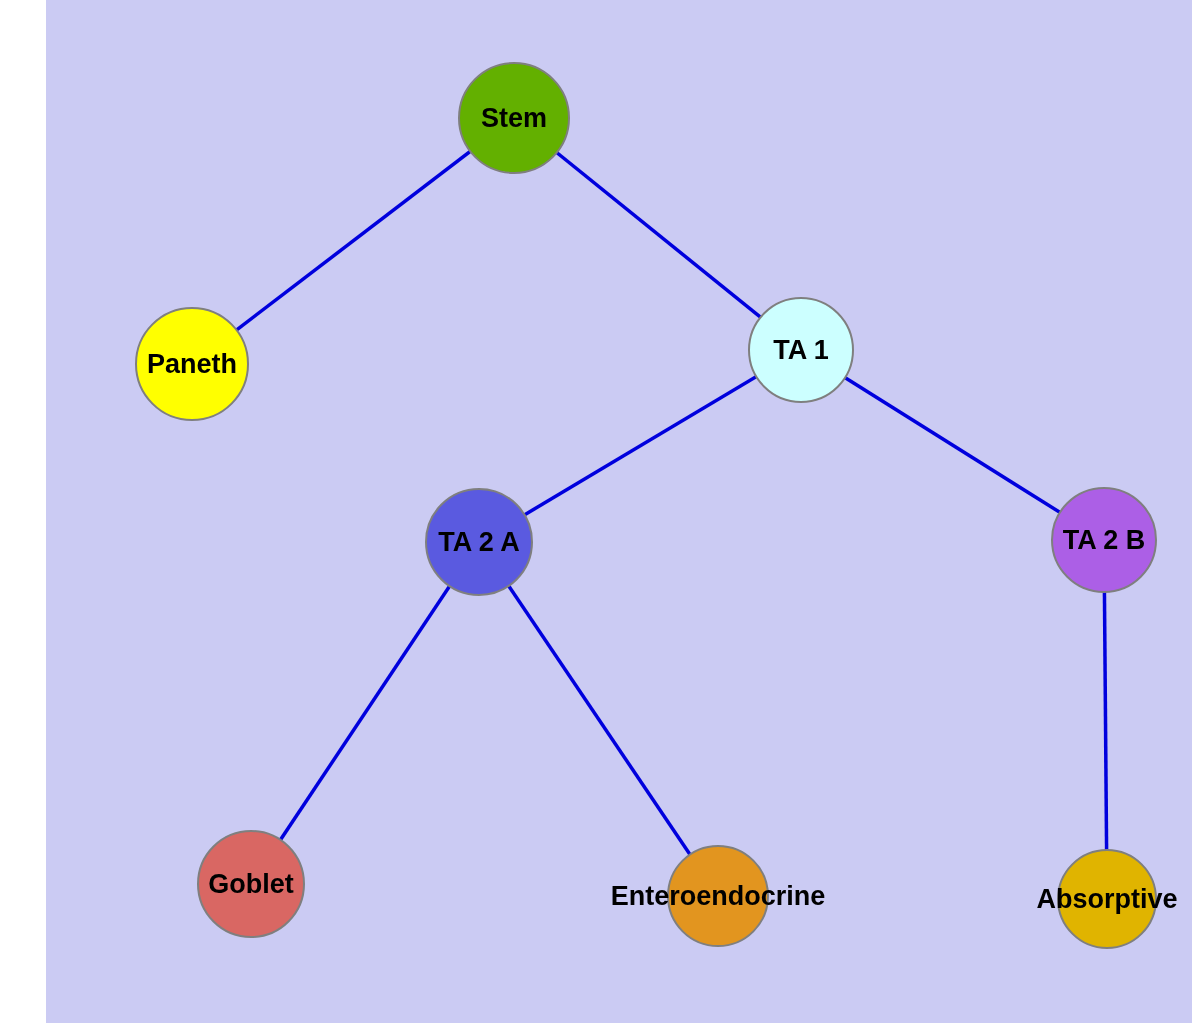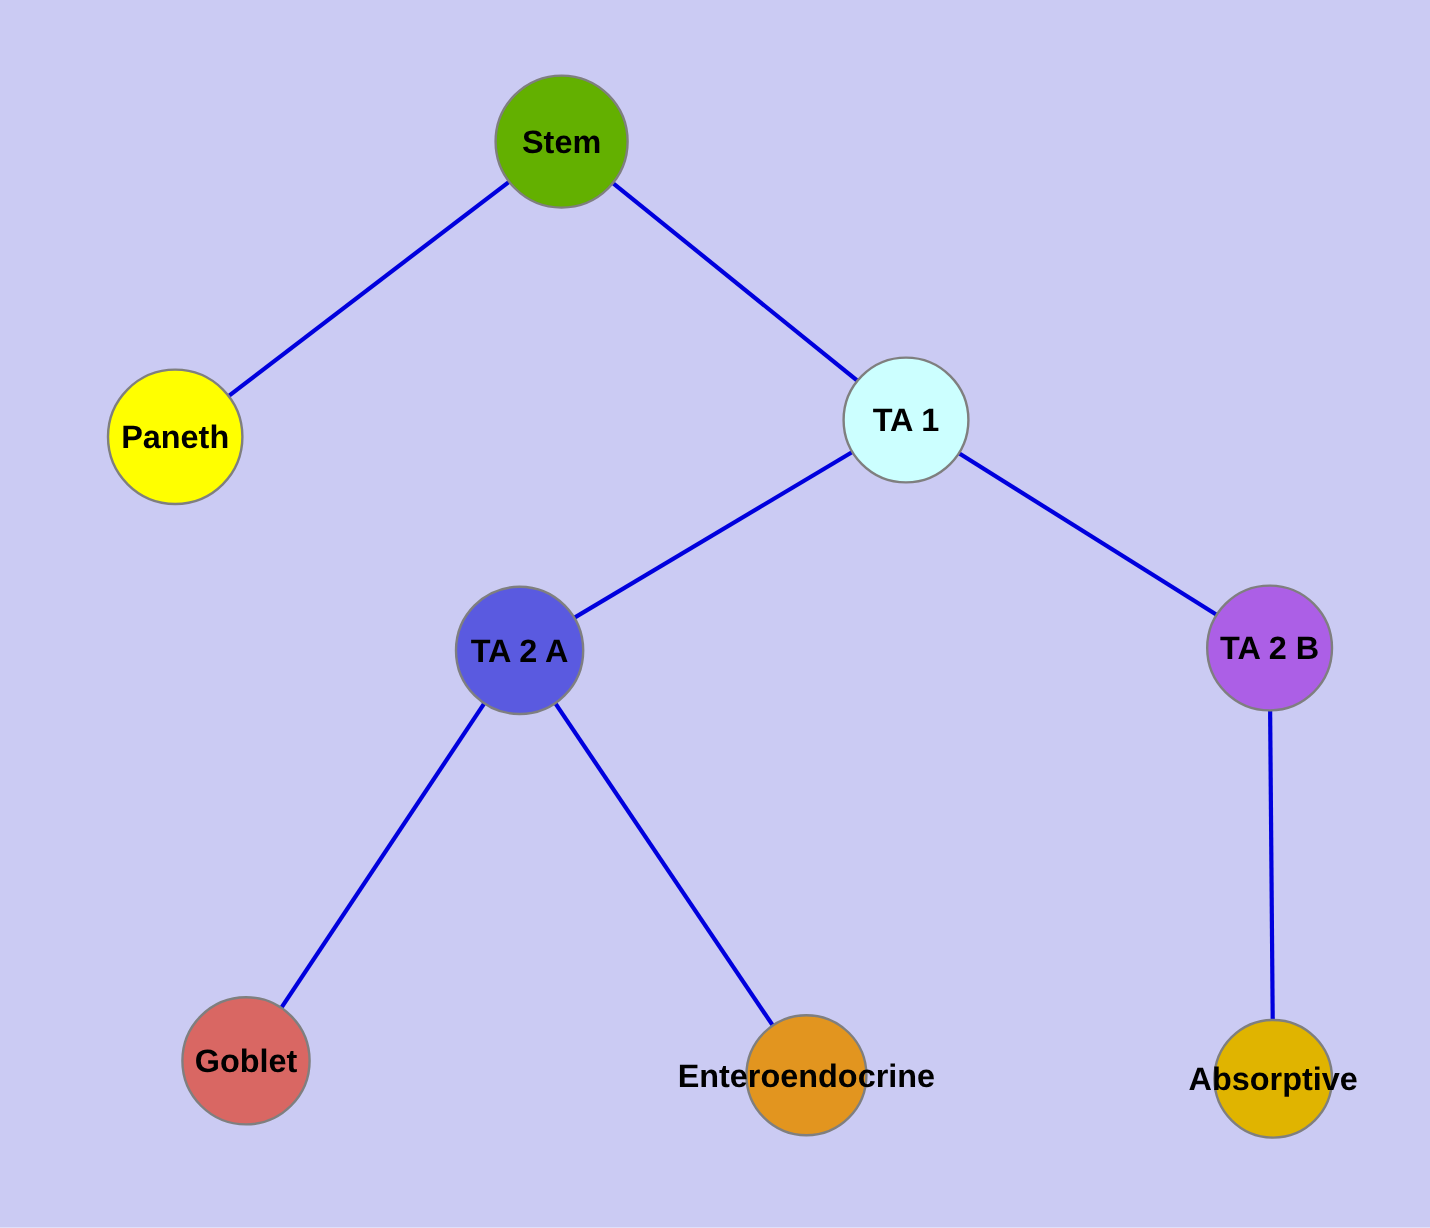--- a/index.html
+++ b/index.html
@@ -10,20 +10,21 @@
     width: 1192px;
     height: 1023px;
     overflow: hidden;
     font-family: "Liberation Sans", sans-serif;
     background: #ffffff;
   }
   .canvas-wrap {
     position: relative;
     width: 964px;
     height: 1023px;
+    padding-left: 46px;
   }
   svg.graph {
     display: block;
     width: 1192px;
     height: 1023px;
   }
   svg.graph text.node-label {
     font-family: "Liberation Sans", "DejaVu Sans", sans-serif;
     font-weight: bold;
     pointer-events: none;

